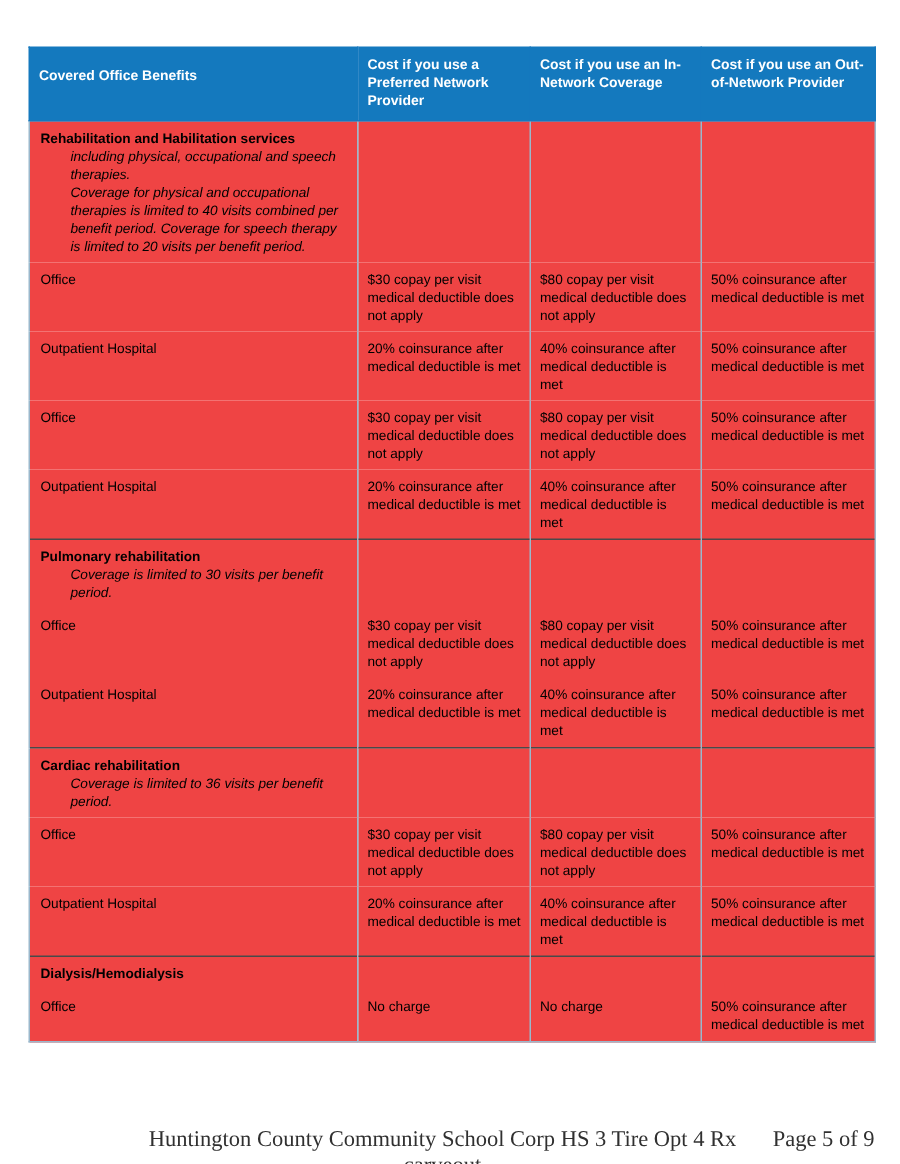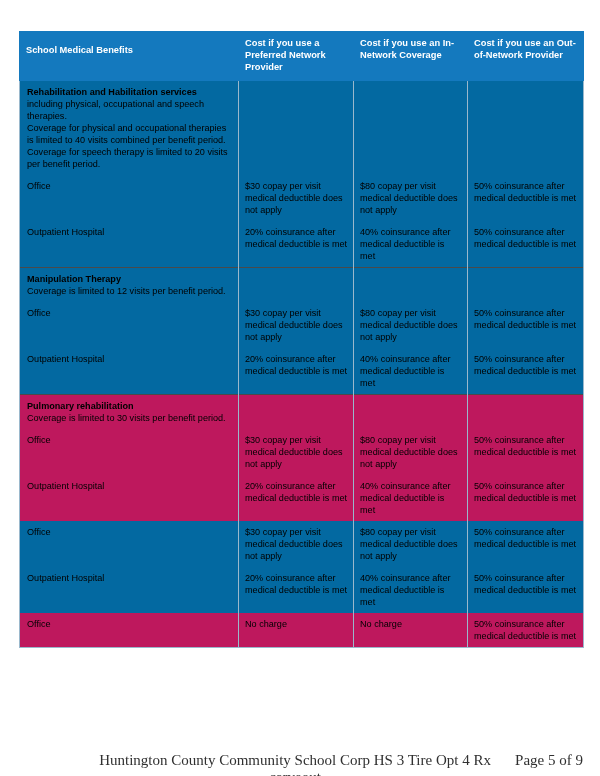--- a/index.html
+++ b/index.html
@@ -66,29 +66,31 @@
 
   
   tr.sec-start > td {
     border-top: 1px solid #4a4a4a;
   }
   tr.last-row > td {
     border-bottom: 1px solid #9ab8cc;
   }
 
   
-  tr.shaded > td { background: #be185d; }
-  tr.plain > td { background: #0369a1; }
+  tr.shaded > td { background: #ef4444; }
+  tr.plain > td { background: #ef4444; }
 
   .sec-title {
     font-weight: bold;
     display: block;
   }
   .sec-note {
+    font-style: italic;
     display: block;
+    margin-left: 20px;
   }
 
   .cellpad { padding-top: 5px; padding-bottom: 5px; }
 
   
   .footer {
     position: absolute;
     left: 19px;
     top: 752px;
     width: 564px;
@@ -114,21 +116,21 @@
 
   <table class="benefits">
     <colgroup>
       <col class="c0">
         <col class="c1">
         <col class="c2">
         <col class="c3">
     </colgroup>
     <thead>
       <tr>
-        <th class="hcol0">School Medical Benefits</th>
+        <th class="hcol0">Covered Office Benefits</th>
         <th>Cost if you use a Preferred Network Provider</th>
         <th>Cost if you use an In-Network Coverage</th>
         <th>Cost if you use an Out-of-Network Provider</th>
       </tr>
     </thead>
     <tbody id="tbody">
         <tr class="sec-start plain">
           <td class="benefit cellpad">
             <span class="sec-title">Rehabilitation and Habilitation services</span>
             <span class="sec-note">including physical, occupational and speech therapies.</span>
@@ -143,29 +145,20 @@
           <td class="cellpad">$30 copay per visit medical deductible does not apply</td>
           <td class="cellpad">$80 copay per visit medical deductible does not apply</td>
           <td class="cellpad">50% coinsurance after medical deductible is met</td>
         </tr>
         <tr class="plain">
           <td class="benefit cellpad">Outpatient Hospital</td>
           <td class="cellpad">20% coinsurance after medical deductible is met</td>
           <td class="cellpad">40% coinsurance after medical deductible is met</td>
           <td class="cellpad">50% coinsurance after medical deductible is met</td>
         </tr>
-        <tr class="sec-start plain">
-          <td class="benefit cellpad">
-            <span class="sec-title">Manipulation Therapy</span>
-            <span class="sec-note">Coverage is limited to 12 visits per benefit period.</span>
-          </td>
-          <td></td>
-          <td></td>
-          <td></td>
-        </tr>
         <tr class="plain">
           <td class="benefit cellpad">Office</td>
           <td class="cellpad">$30 copay per visit medical deductible does not apply</td>
           <td class="cellpad">$80 copay per visit medical deductible does not apply</td>
           <td class="cellpad">50% coinsurance after medical deductible is met</td>
         </tr>
         <tr class="plain">
           <td class="benefit cellpad">Outpatient Hospital</td>
           <td class="cellpad">20% coinsurance after medical deductible is met</td>
           <td class="cellpad">40% coinsurance after medical deductible is met</td>
@@ -185,31 +178,48 @@
           <td class="cellpad">$30 copay per visit medical deductible does not apply</td>
           <td class="cellpad">$80 copay per visit medical deductible does not apply</td>
           <td class="cellpad">50% coinsurance after medical deductible is met</td>
         </tr>
         <tr class="shaded">
           <td class="benefit cellpad">Outpatient Hospital</td>
           <td class="cellpad">20% coinsurance after medical deductible is met</td>
           <td class="cellpad">40% coinsurance after medical deductible is met</td>
           <td class="cellpad">50% coinsurance after medical deductible is met</td>
         </tr>
-        <tr class="plain">
-          <td class="benefit cellpad">Office</td>
-          <td class="cellpad">$30 copay per visit medical deductible does not apply</td>
-          <td class="cellpad">$80 copay per visit medical deductible does not apply</td>
-          <td class="cellpad">50% coinsurance after medical deductible is met</td>
-        </tr>
-        <tr class="plain">
-          <td class="benefit cellpad">Outpatient Hospital</td>
-          <td class="cellpad">20% coinsurance after medical deductible is met</td>
-          <td class="cellpad">40% coinsurance after medical deductible is met</td>
-          <td class="cellpad">50% coinsurance after medical deductible is met</td>
+        <tr class="sec-start plain">
+          <td class="benefit cellpad">
+            <span class="sec-title">Cardiac rehabilitation</span>
+            <span class="sec-note">Coverage is limited to 36 visits per benefit period.</span>
+          </td>
+          <td></td>
+          <td></td>
+          <td></td>
+        </tr>
+        <tr class="plain">
+          <td class="benefit cellpad">Office</td>
+          <td class="cellpad">$30 copay per visit medical deductible does not apply</td>
+          <td class="cellpad">$80 copay per visit medical deductible does not apply</td>
+          <td class="cellpad">50% coinsurance after medical deductible is met</td>
+        </tr>
+        <tr class="plain">
+          <td class="benefit cellpad">Outpatient Hospital</td>
+          <td class="cellpad">20% coinsurance after medical deductible is met</td>
+          <td class="cellpad">40% coinsurance after medical deductible is met</td>
+          <td class="cellpad">50% coinsurance after medical deductible is met</td>
+        </tr>
+        <tr class="sec-start shaded">
+          <td class="benefit cellpad">
+            <span class="sec-title">Dialysis/Hemodialysis</span>
+          </td>
+          <td></td>
+          <td></td>
+          <td></td>
         </tr>
         <tr class="shaded last-row">
           <td class="benefit cellpad">Office</td>
           <td class="cellpad">No charge</td>
           <td class="cellpad">No charge</td>
           <td class="cellpad">50% coinsurance after medical deductible is met</td>
         </tr>
       </tbody>
   </table>
 

